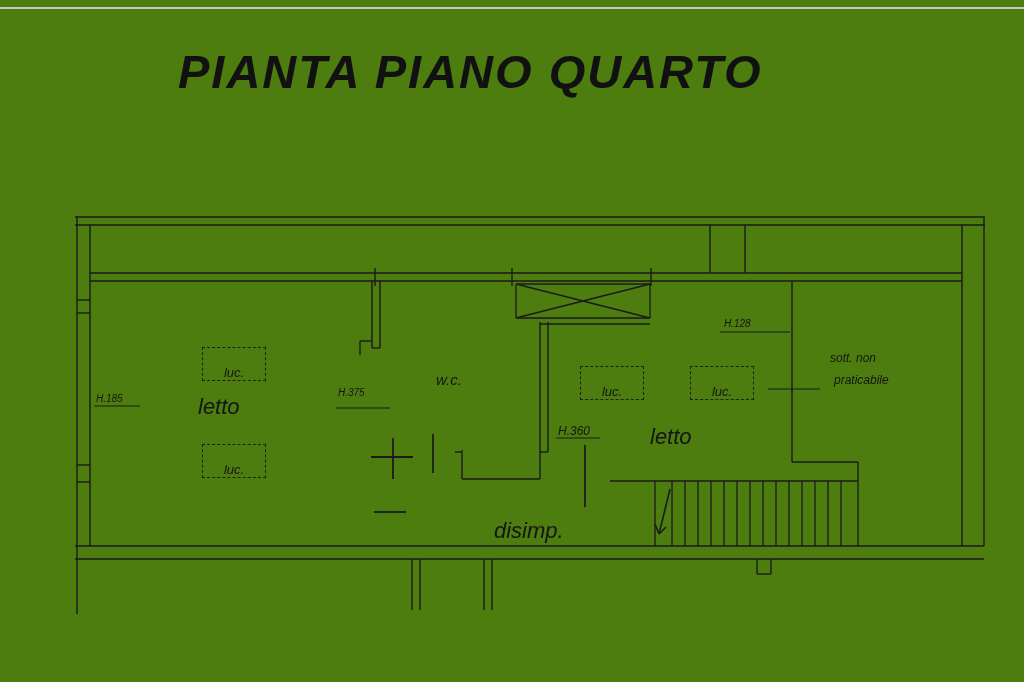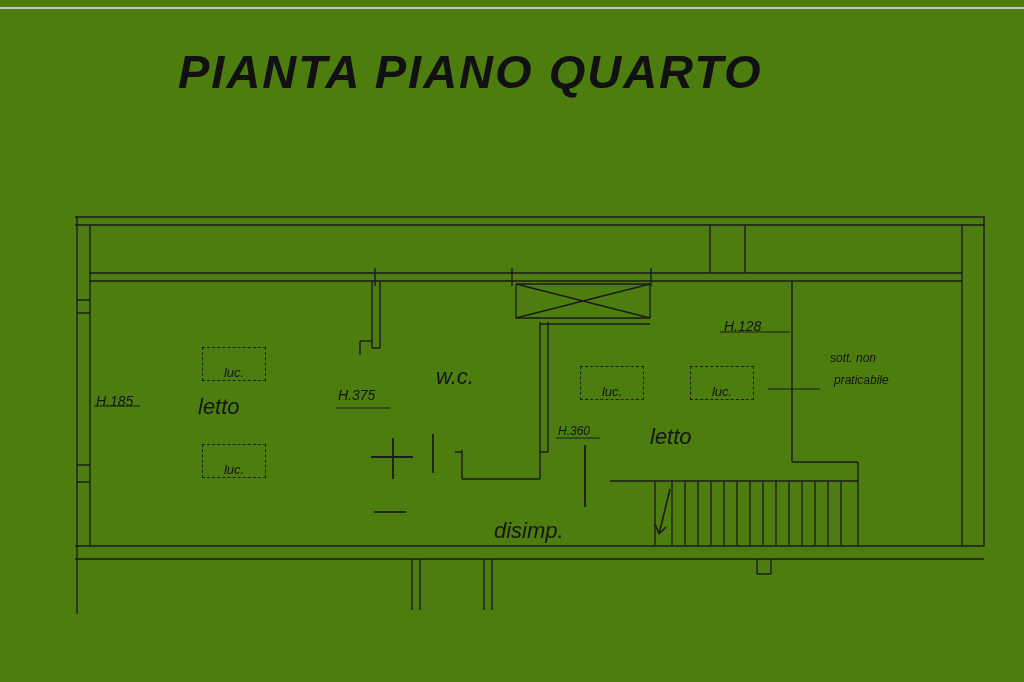--- a/index.html
+++ b/index.html
@@ -14,23 +14,23 @@
     position:absolute;left:178px;top:44px;margin:0;
     font-size:47px;font-style:italic;font-weight:bold;letter-spacing:2px;
     white-space:nowrap;color:#111;
   }
   .plan{position:absolute;left:0;top:0;width:1024px;height:682px;}
   .plan svg{position:absolute;left:0;top:0;}
   .lbl{
     position:absolute;font-style:italic;white-space:nowrap;color:#151515;line-height:1;
   }
   .lbl-room{font-size:22px;text-align:center;}
-  .lbl-wc{font-size:22px;}
+  .lbl-wc{font-size:15px;margin-top:6px;}
   .lbl-attic{font-size:12px;}
-  .lbl-h{font-size:14px;}
+  .lbl-h{font-size:10px;}
   .luc-box{
     position:absolute;border:1.5px dashed #1f1f1f;box-sizing:border-box;
     display:flex;align-items:flex-end;justify-content:center;
     font-style:italic;font-size:13px;color:#151515;background:transparent;
   }
 </style>
 </head>
 <body>
 
 <div class="screen">

